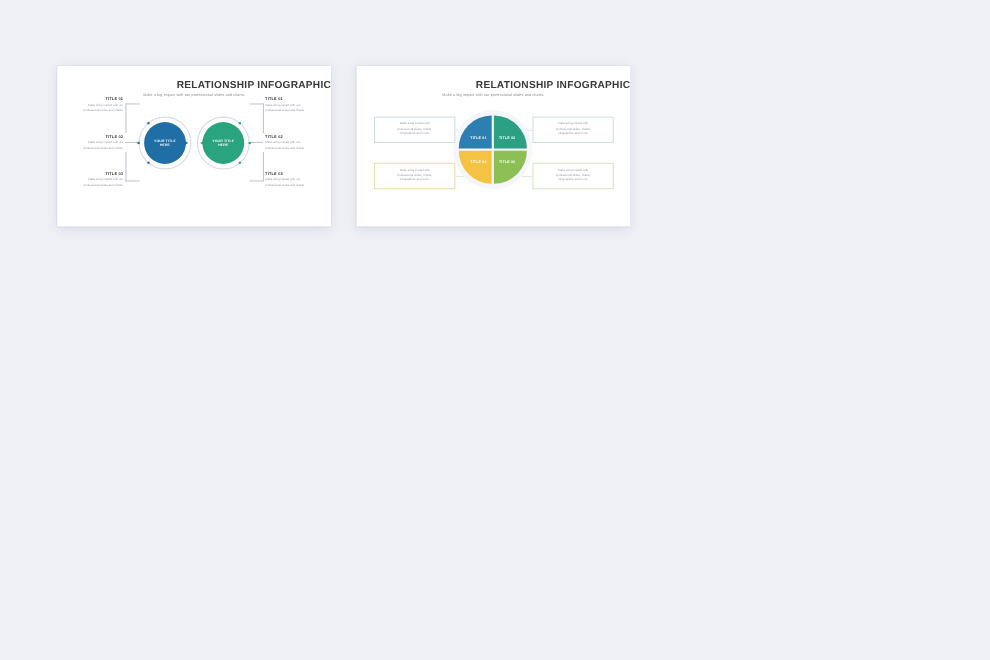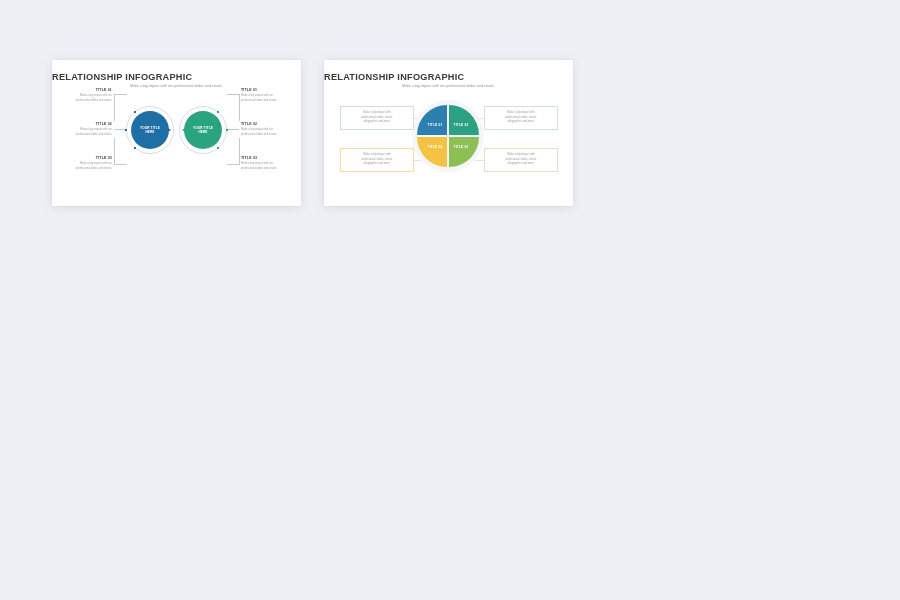--- a/index.html
+++ b/index.html
@@ -39,21 +39,21 @@
     position: absolute;
     inset: 0;
   }
 
   
   .slide-title {
     position: absolute;
     left: 0;
     right: 0;
     top: 12px;
-    text-align: left;
+    text-align: right;
     font-size: 9.2px;
     font-weight: bold;
     letter-spacing: 0.25px;
     color: #3a3a3c;
   }
   .slide-subtitle {
     position: absolute;
     left: 0;
     right: 0;
     top: 24px;

